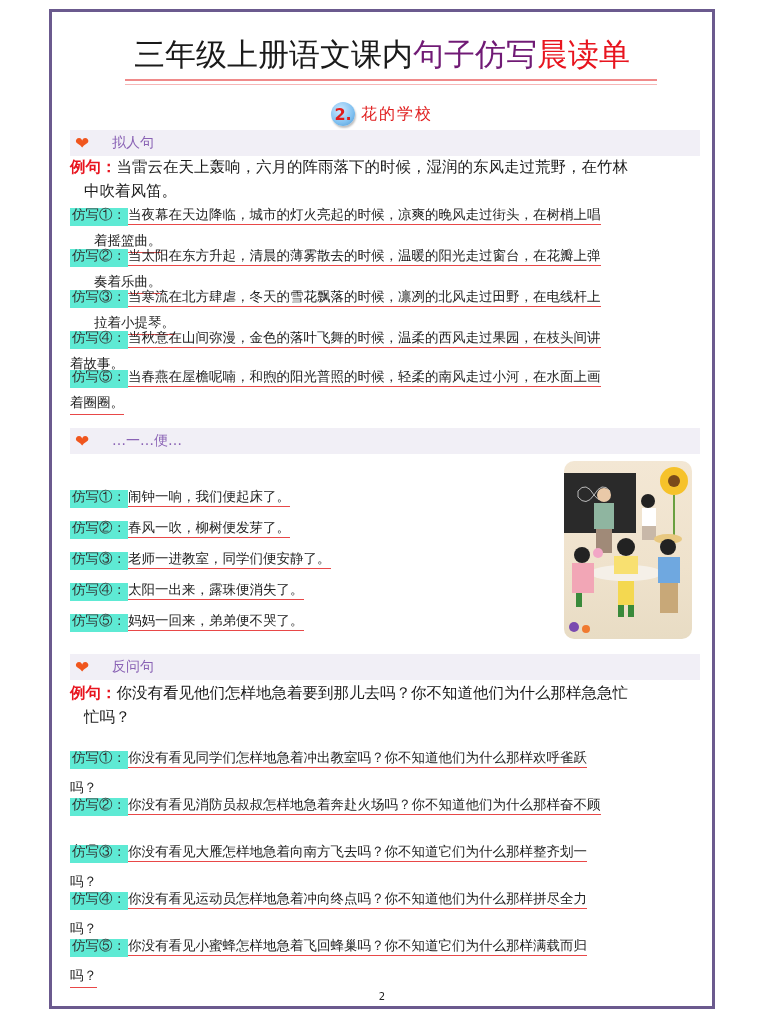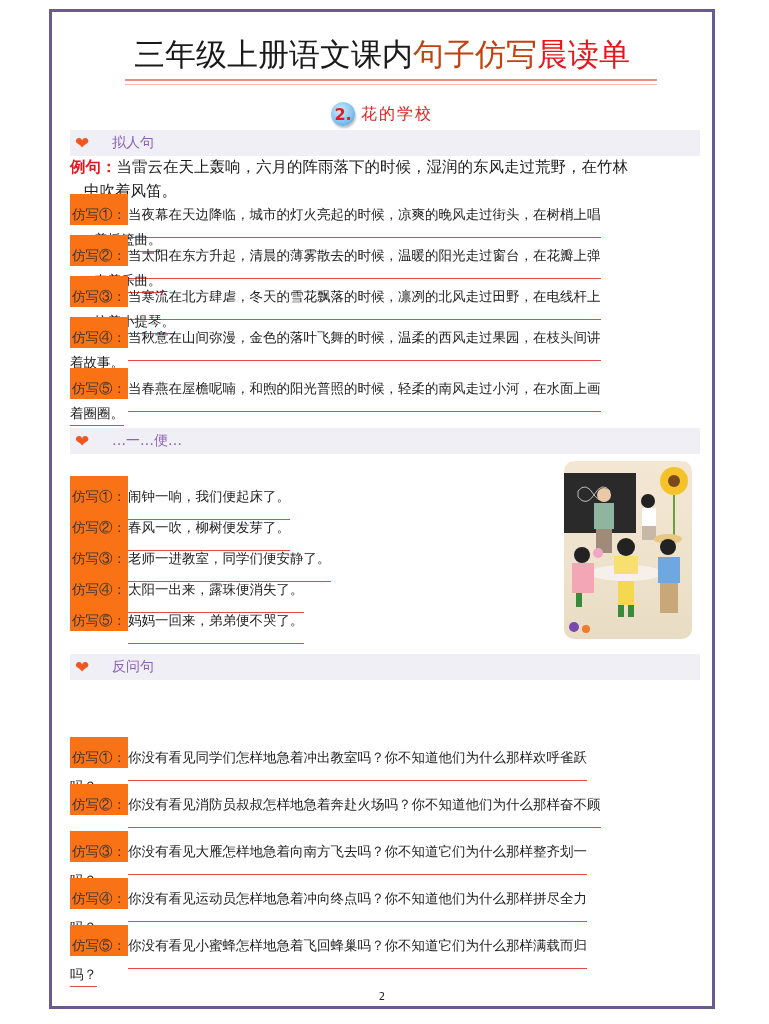--- a/index.html
+++ b/index.html
@@ -3,21 +3,21 @@
 <meta charset="utf-8">
 <style>
   html, body { margin: 0; padding: 0; background: #ffffff; }
   body { width: 769px; height: 1024px; position: relative; overflow: hidden;
          font-family: "DejaVu Sans", sans-serif; color: #111; }
   .page-frame { position: absolute; left: 49px; top: 9px; width: 666px; height: 1000px;
          border: 3px solid #6b5a8e; box-sizing: border-box; background: #fff; }
   .title { position: absolute; left: 0; right: 0; top: 22px; text-align: center;
          font-size: 31px; letter-spacing: 0px; font-family: "DejaVu Sans", sans-serif; white-space: nowrap; }
   .title .t-black { color: #1a1a1a; }
-  .title .t-blue { color: #c2410c; text-align: right; }
+  .title .t-blue { color: #701a75; text-align: right; }
   .title .t-red { color: #e8141e; font-family: Liberation Serif, serif; }
   .title-rule { position: absolute; left: 73px; width: 532px; top: 67px; height: 3px;
          border-top: 2px solid #f08a8a; border-bottom: 1px solid #f6b7b7; }
   .lesson { position: absolute; top: 90px; left: 0; right: 0; display: flex; justify-content: center; align-items: center; gap: 6px; }
   .badge { width: 24px; height: 24px; border-radius: 50%;
          background: radial-gradient(circle at 40% 35%, #cfe9ff 0%, #7fc0f0 60%, #4a93d0 100%);
          color: #e01c1c; font-size: 16px; font-weight: bold; display: flex; align-items: center; justify-content: center;
          box-shadow: 1px 2px 2px rgba(0,0,0,0.25); }
   .lesson-title { color: #e01c1c; font-size: 16px; font-family: "DejaVu Serif", serif; letter-spacing: 2px; }
 
@@ -25,22 +25,22 @@
          display: flex; align-items: center; }
   .heart { color: #f0561e; font-size: 17px; margin-left: 0px; width: 24px; text-align: center; }
   .sec-title { color: #8a63b5; font-size: 14px; margin-left: 18px; }
 
   .example { position: absolute; left: 18px; width: 630px; font-size: 15.5px; line-height: 24px; color: #1a1a1a; }
   .ex-label { color: #e8141e; font-weight: bold; }
   .ex-indent { padding-left: 14px; display: block; }
 
   .item { position: absolute; left: 18px; width: 620px; font-size: 13.5px; line-height: 24px;
          font-family: "DejaVu Serif", serif; color: #222; }
-  .item .lbl { background: #f97316; padding: 13px 2px 3px 2px; color: #333; font-family: Liberation Sans, sans-serif; font-size: 13.5px; }
-  .item .txt { border-bottom: 1.5px solid #e84848; padding-bottom: 15px; }
+  .item .lbl { background: #5eead4; padding: 0 2px 3px 2px; color: #333; font-family: Liberation Mono, monospace; font-size: 13.5px; }
+  .item .txt { border-bottom: 1.5px solid #e84848; padding-bottom: 2px; }
   .item .cont { display: block; border-bottom: 1.5px solid #e84848; width: max-content; }
   .item .cont.indent { margin-left: 24px; }
 
   .hl { background: #f6c8f3; }
   .picture { position: absolute; left: 512px; top: 449px; width: 128px; height: 178px; border-radius: 10px;
          background: linear-gradient(180deg, #f3e7d4 0%, #efe2cc 60%, #e8dcc4 100%); overflow: hidden; }
   .page-num { position: absolute; bottom: 4px; left: 0; right: 0; text-align: center; font-size: 10px; color: #222; }
 </style>
 </head>
 <body>
@@ -75,21 +75,21 @@
     <span class="cont indent">奏着乐曲。</span>
   </div>
   <div class="item" style="top:272px;">
     <span class="lbl">仿写③：</span><span class="txt">当寒流在北方肆虐，冬天的雪花飘落的时候，凛冽的北风走过田野，在电线杆上</span>
     <span class="cont indent">拉着小提琴。</span>
   </div>
   <div class="item" style="top:313px;">
     <span class="lbl">仿写④：</span><span class="txt">当秋意在山间弥漫，金色的落叶飞舞的时候，温柔的西风走过果园，在枝头间讲</span>
     <span class="cont">着故事。</span>
   </div>
-  <div class="item" style="top:364px;">
+  <div class="item" style="top:352px;">
     <span class="lbl">仿写⑤：</span><span class="txt">当春燕在屋檐呢喃，和煦的阳光普照的时候，轻柔的南风走过小河，在水面上画</span>
     <span class="cont">着圈圈。</span>
   </div>
 
   <div class="sec-head" style="top:416px;">
     <span class="heart">❤</span>
     <span class="sec-title">…一…便…</span>
   </div>
 
   <div class="item" style="top:472px;">
@@ -137,20 +137,24 @@
       <rect x="96" y="122" width="18" height="30" fill="#c8a878"></rect>
       <circle cx="10" cy="166" r="5" fill="#7a4ab0"></circle>
       <circle cx="22" cy="168" r="4" fill="#f07a30"></circle>
     </svg>
   </div>
 
   <div class="sec-head" style="top:642px;">
     <span class="heart">❤</span>
     <span class="sec-title">反问句</span>
   </div>
+  <div class="example" style="top:669px;">
+    <span class="ex-label">例句：</span><span>你没有看见他们怎样地急着要到那儿去吗？你不知道他们为什么那样急急忙</span>
+    <span class="ex-indent">忙吗？</span>
+  </div>
 
   <div class="item" style="top:733px;">
     <span class="lbl">仿写①：</span><span class="txt">你没有看见同学们怎样地急着冲出教室吗？你不知道他们为什么那样欢呼雀跃</span>
     <span class="cont" style="margin-top:4px;">吗？</span>
   </div>
   <div class="item" style="top:780px;">
     <span class="lbl">仿写②：</span><span class="txt">你没有看见消防员叔叔怎样地急着奔赴火场吗？你不知道他们为什么那样奋不顾</span>
     <span class="cont" style="margin-top:20px;">身吗？</span>
   </div>
   <div class="item" style="top:827px;">

